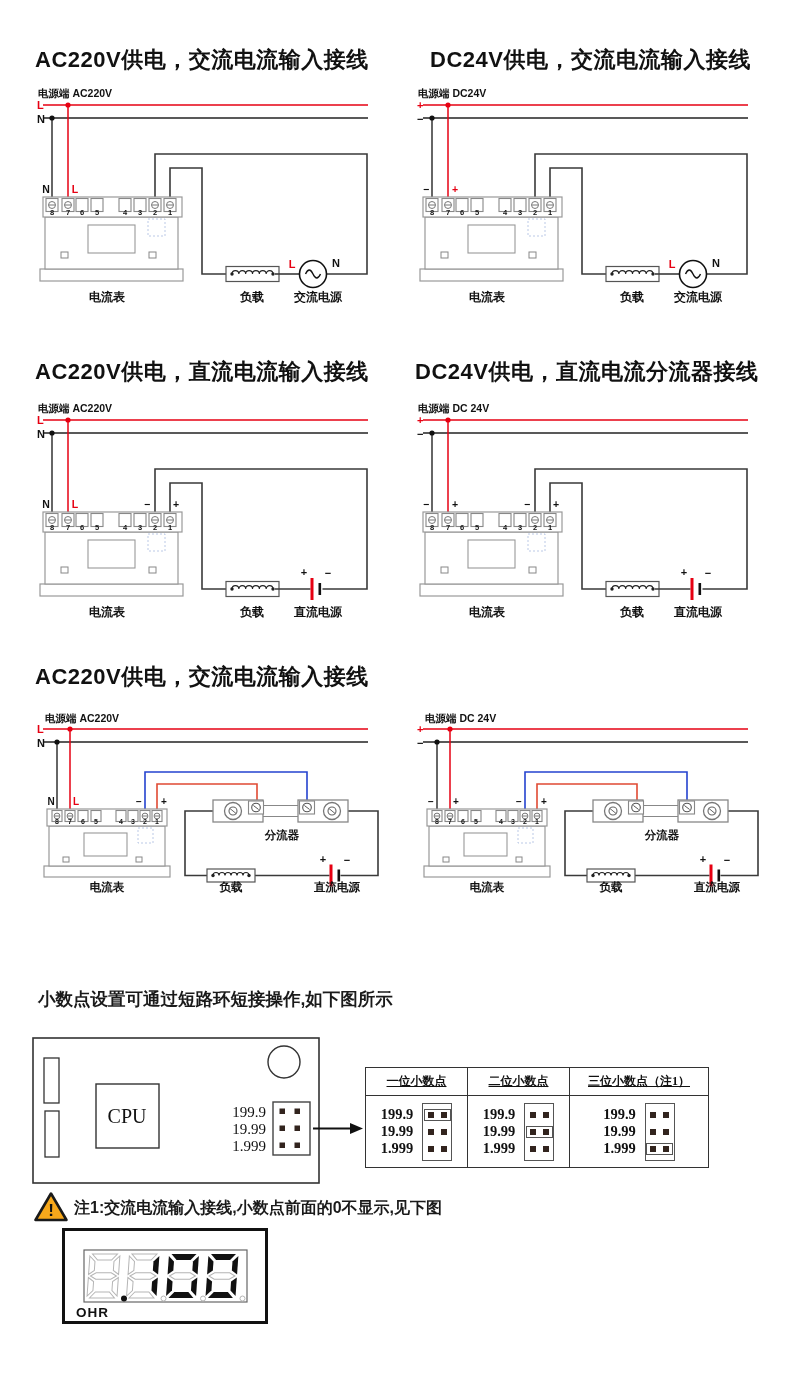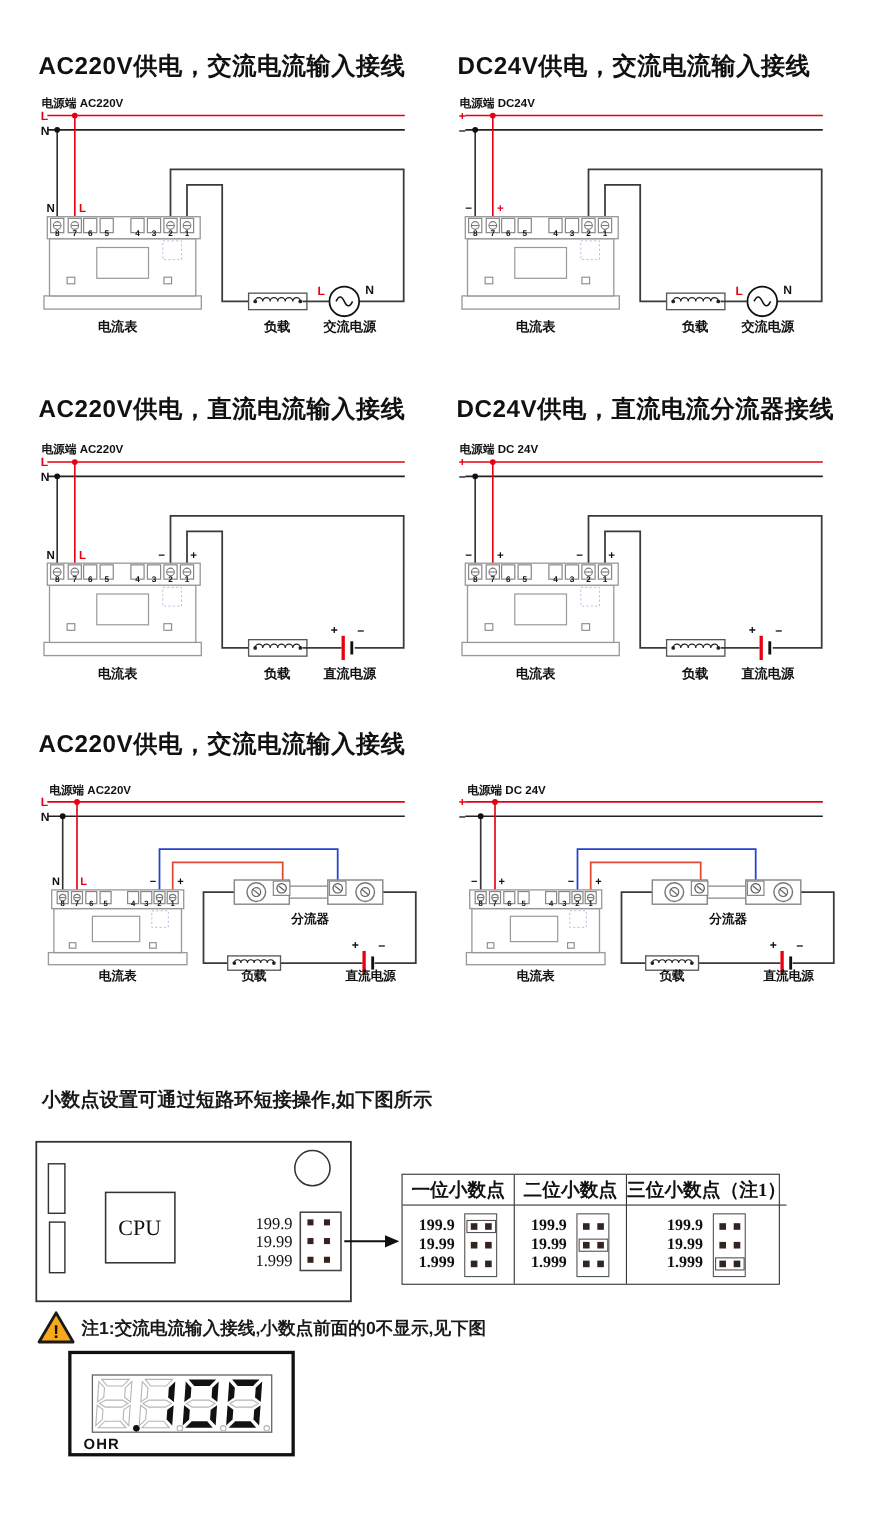--- a/index.html
+++ b/index.html
@@ -5,38 +5,38 @@
   html,body{margin:0;padding:0;background:#fff;}
   .page{position:relative;width:790px;height:1396px;background:#fff;overflow:hidden;
         font-family:"Liberation Sans",sans-serif;}
   .dtitle{position:absolute;font-weight:bold;font-size:22px;color:#111;white-space:nowrap;letter-spacing:0.5px;margin-top:12px;}
   svg.diag{position:absolute;overflow:visible;}
   .heading{position:absolute;font-weight:bold;font-size:17.5px;color:#1a1a1a;white-space:nowrap;}
   .note-text{position:absolute;font-weight:bold;font-size:16px;color:#1a1a1a;white-space:nowrap;}
   .dtable{position:absolute;left:365px;top:1067px;width:344px;height:101px;border:1.6px solid #333;
           display:grid;grid-template-columns:102px 102px 1fr;grid-template-rows:28px 1fr;background:#fff;box-sizing:border-box;}
   .dt-h{border-right:1.6px solid #333;border-bottom:1.6px solid #333;display:flex;align-items:center;justify-content:center;
-        font-family:"Liberation Serif",serif;font-weight:600;font-size:17px;color:#111;white-space:nowrap;}
+        font-family:"Liberation Serif",serif;font-weight:600;font-size:12px;color:#111;white-space:nowrap;text-decoration:underline;}
   .dt-h.last{border-right:none;text-align:center;}
   .dt-c{border-right:1.6px solid #333;display:flex;align-items:center;justify-content:center;gap:9px;}
   .dt-c.last{border-right:none;}
   .dt-nums{text-align:right;font-family:"Liberation Serif",serif;font-weight:600;font-size:14.5px;line-height:17px;color:#111;}
   .jblock{width:30px;height:58px;border:1.6px solid #555;display:flex;flex-direction:column;
           justify-content:space-evenly;align-items:center;background:#fff;box-sizing:border-box;}
   .jrow{display:flex;align-items:center;justify-content:center;gap:7px;height:12px;box-sizing:border-box;}
   .jrow.jumpered{border:1.8px solid #555;padding:0 3px;}
   .jdot{width:6px;height:6px;background:#32241e;}
 </style>
 </head>
 <body>
 
 <div class="page">
 
   <div class="dtitle" style="left:35px;top:33px">AC220V供电，交流电流输入接线</div>
-  <div class="dtitle" style="left:416px;top:33px">DC24V供电，交流电流输入接线</div>
+  <div class="dtitle" style="left:430px;top:33px">DC24V供电，交流电流输入接线</div>
   <div class="dtitle" style="left:35px;top:345px">AC220V供电，直流电流输入接线</div>
   <div class="dtitle" style="left:415px;top:345px">DC24V供电，直流电流分流器接线</div>
   <div class="dtitle" style="left:35px;top:650px">AC220V供电，交流电流输入接线</div>
 
   <svg id="d0" class="diag" viewBox="0 0 345 230" style="left:35px;top:80px;width:345px;height:230px">
       <text x="3" y="17" fill="#111" font-size="10.5" font-weight="bold" text-anchor="start" font-family="'Liberation Sans',sans-serif">电源端 AC220V</text>
       <line x1="8" y1="25" x2="333" y2="25" stroke="#e60012" stroke-width="1.5"></line>
       <line x1="8" y1="38" x2="333" y2="38" stroke="#222" stroke-width="1.5"></line>
       <text x="2" y="29" fill="#e60012" font-size="11" font-weight="bold" text-anchor="start" font-family="'Liberation Sans',sans-serif">L</text>
       <text x="2" y="42.5" fill="#111" font-size="11" font-weight="bold" text-anchor="start" font-family="'Liberation Sans',sans-serif">N</text>

